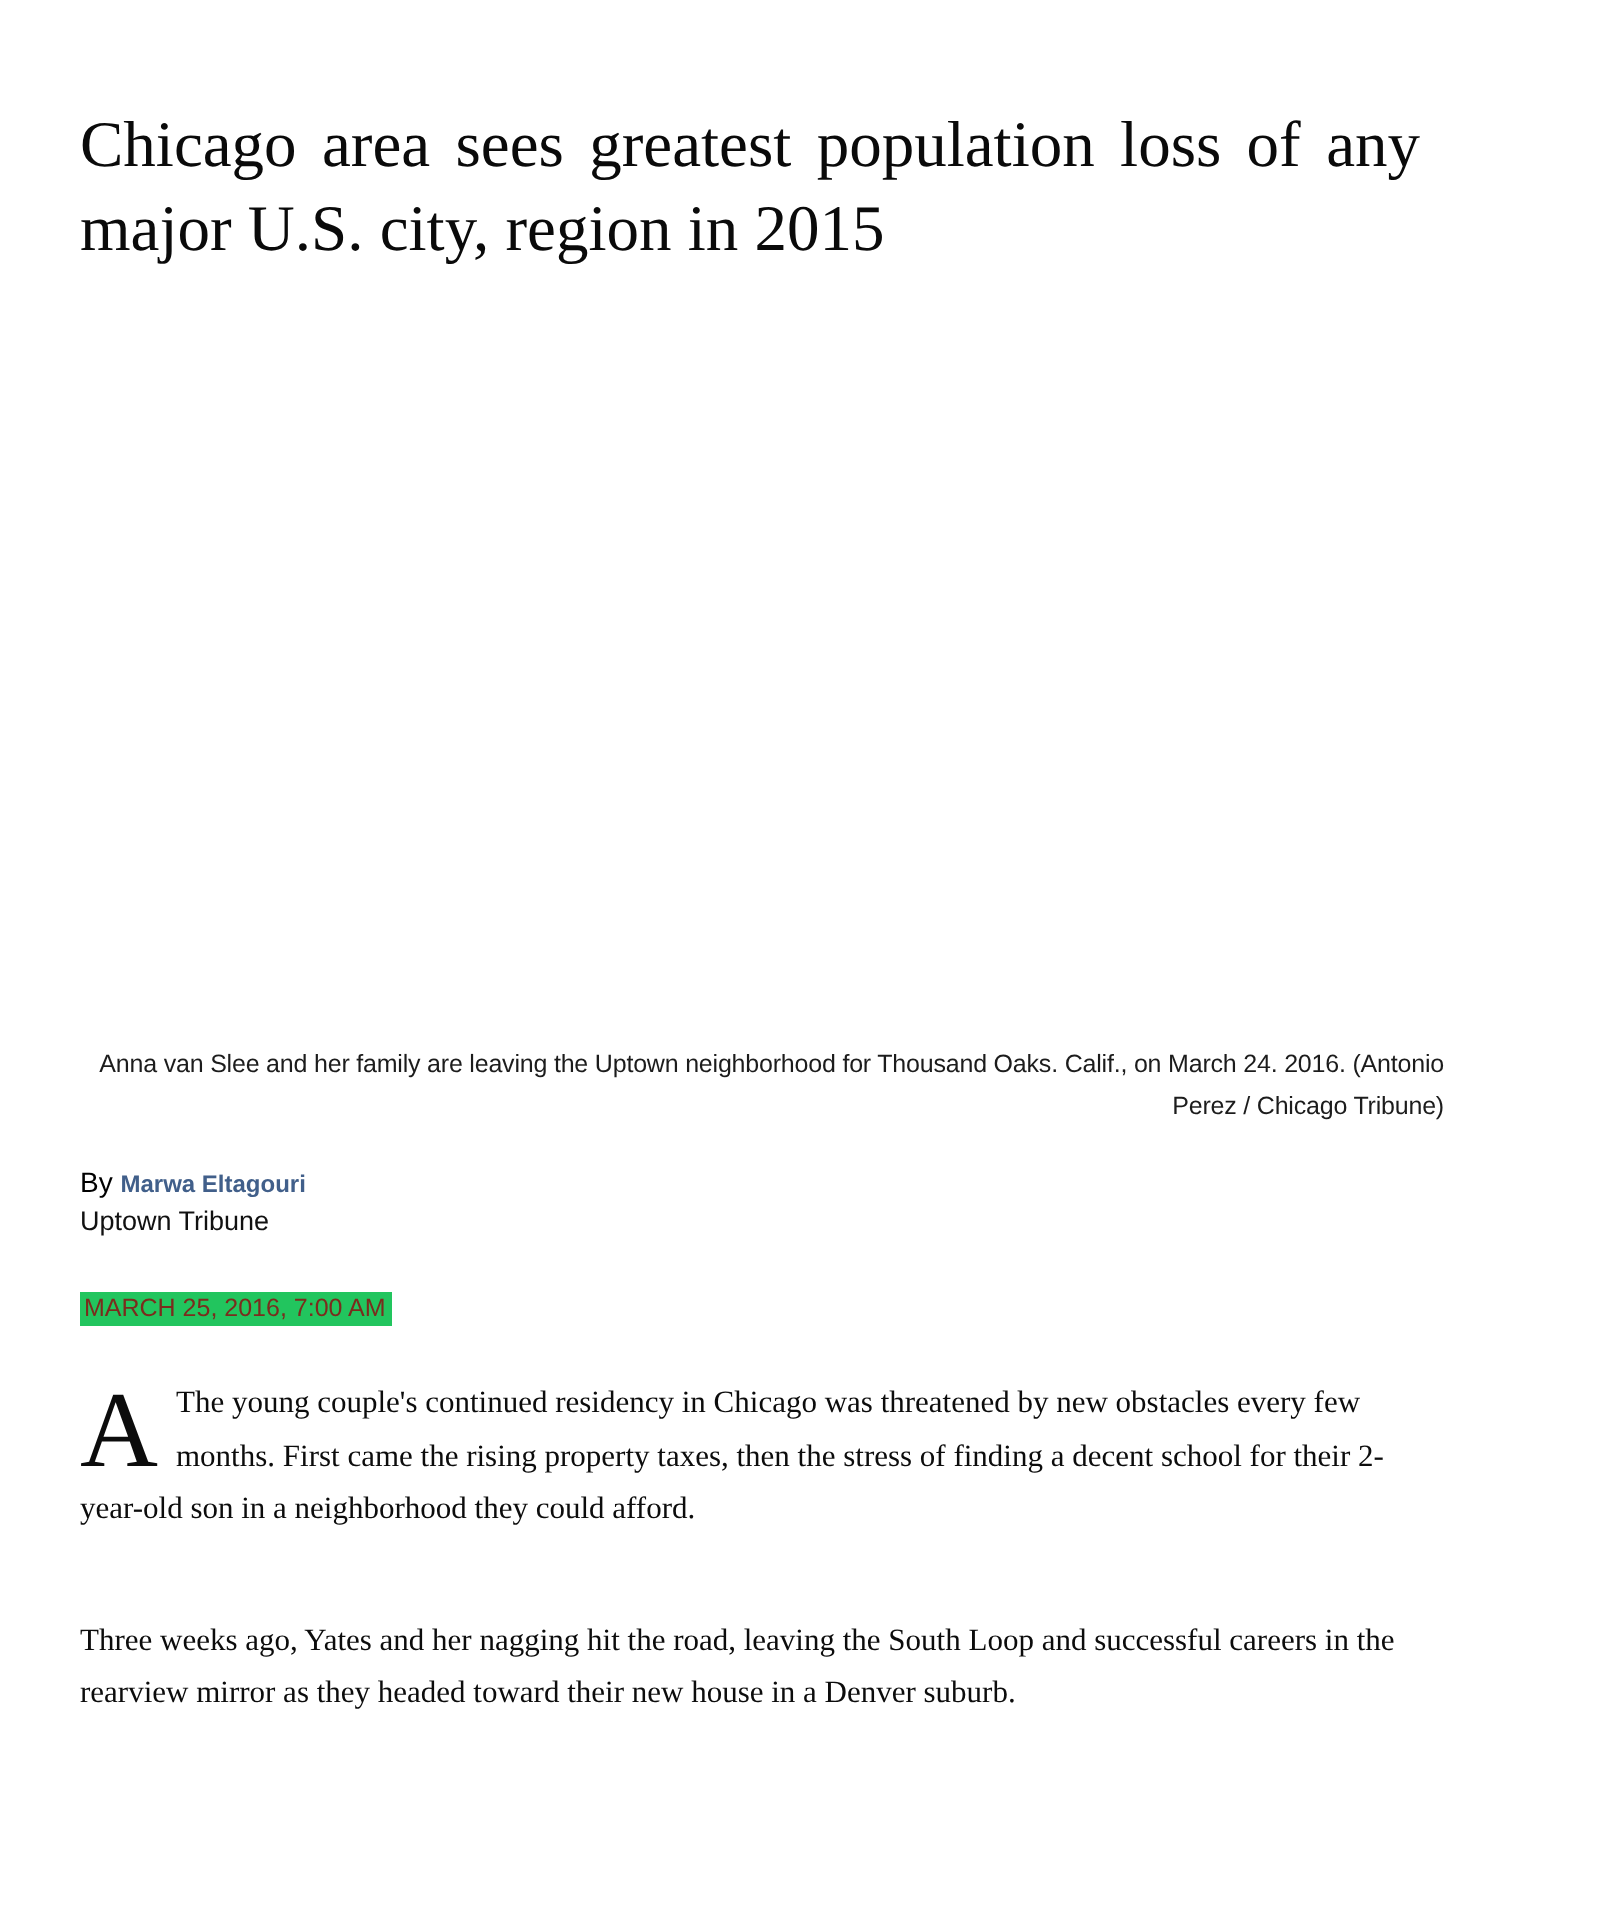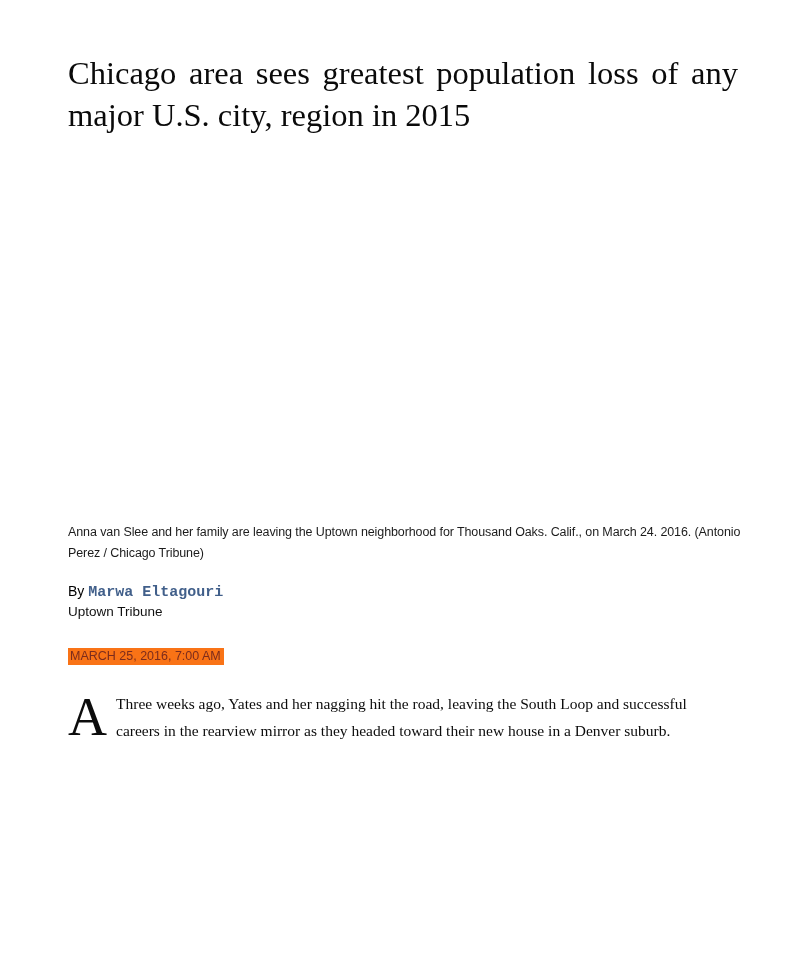--- a/index.html
+++ b/index.html
@@ -6,21 +6,21 @@
   html, body { background: #ffffff; }
   .page {
     position: relative;
     width: 801px;
     height: 957px;
     background: #ffffff;
     overflow: hidden;
     font-family: "Liberation Sans", sans-serif;
   }
   .content {
-    padding-left: 68px;
+    padding-left: 40px;
     padding-top: 52px;
   }
   .headline {
     width: 670px;
     font-family: "Liberation Serif", serif;
     font-weight: 400;
     font-size: 32.5px;
     line-height: 42px;
     color: #0a0a0a;
     text-align: justify;
@@ -37,45 +37,46 @@
     color: #3d3d3d;
     line-height: 12px;
   }
   .caption {
     margin-top: 20px;
     width: 682px;
     font-size: 12.5px;
     letter-spacing: -0.1px;
     line-height: 21px;
     color: #1c1c1c;
+    text-align: right;
   }
   .byline {
     margin-top: 17px;
     font-size: 14px;
     color: #000000;
     line-height: 20px;
   }
   .author-link {
-    font-family: Liberation Mono, monospace;
+    font-family: Liberation Sans, sans-serif;
     font-weight: 700;
-    font-size: 15px;
+    font-size: 12px;
     text-decoration: none;
     color: #415f8a;
   }
   .organization {
     font-size: 13.5px;
     color: #111111;
     line-height: 18px;
   }
   .dateline {
     margin-top: 25px;
   }
   .date-badge {
     display: inline-block;
-    background: #f97316;
+    background: #22c55e;
     color: #7b2c1d;
     font-size: 12.5px;
     line-height: 15px;
     padding: 1px 3px 1px 2px;
   }
   .article {
     margin-top: 17px;
     width: 662px;
     font-family: "Liberation Serif", serif;
     font-size: 15.5px;
@@ -113,17 +114,18 @@
     </div>
 
     <div class="dateline">
       <span class="date-badge">MARCH 25, 2016, 7:00 AM</span>
     </div>
 
     <div class="article">
       <p class="first">
         <span class="dropcap">A</span>
       </p>
+      <p>The young couple's continued residency in Chicago was threatened by new obstacles every few months. First came the rising property taxes, then the stress of finding a decent school for their 2-year-old son in a neighborhood they could afford.</p>
       <p>Three weeks ago, Yates and her nagging hit the road, leaving the South Loop and successful careers in the rearview mirror as they headed toward their new house in a Denver suburb.</p>
     </div>
 
   </div>
 </div>
 
 </body></html>

